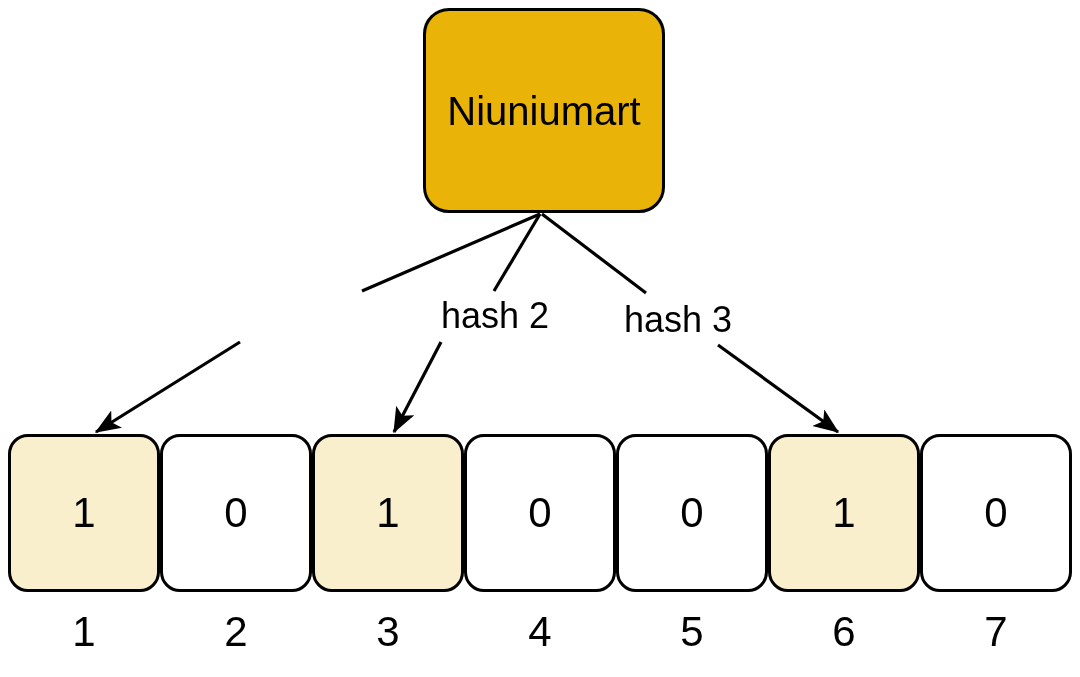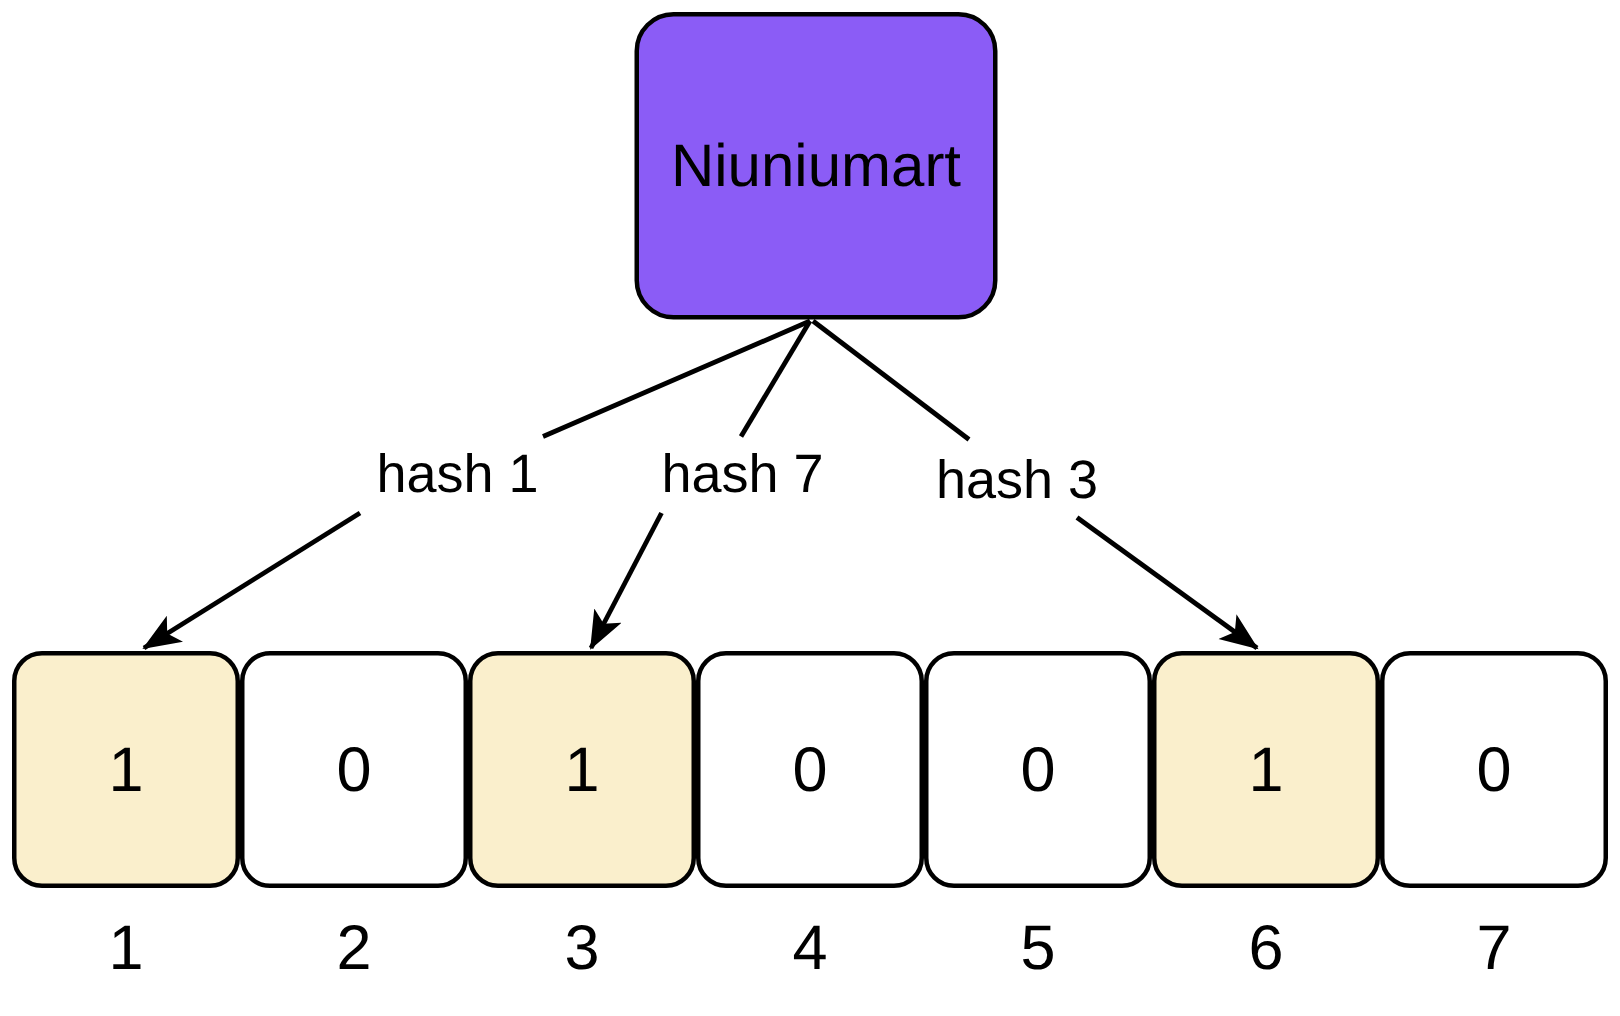--- a/index.html
+++ b/index.html
@@ -32,21 +32,21 @@
   }
 
   
   .source-box {
     position: absolute;
     left: 423px;
     top: 8px;
     width: 242px;
     height: 205px;
     box-sizing: border-box;
-    background: #8b5cf6;
+    background: #eab308;
     border: 3px solid #000000;
     border-radius: 26px;
     display: flex;
     align-items: center;
     justify-content: center;
     z-index: 3;
   }
   .source-box-label {
     font-size: 40px;
     line-height: 1;
@@ -143,22 +143,21 @@
     <g>
       <path d="M 542,214 L 646,293" stroke="#000000" stroke-width="3.2" fill="none"></path>
       <path d="M 718,345 L 838,432" stroke="#000000" stroke-width="3.2" fill="none" marker-end="url(#arrowhead)"></path>
     </g>
   </svg>
 
   <div class="source-box">
     <span class="source-box-label">Niuniumart</span>
   </div>
 
-  <div class="hash-label h1">hash 1</div>
-  <div class="hash-label h2">hash 7</div>
+  <div class="hash-label h2">hash 2</div>
   <div class="hash-label h3">hash 3</div>
 
   <div class="bit-array">
     <div class="bit-cell set">
       <span class="bit-value">1</span>
     </div>
     <div class="bit-cell">
       <span class="bit-value">0</span>
     </div>
     <div class="bit-cell set">

